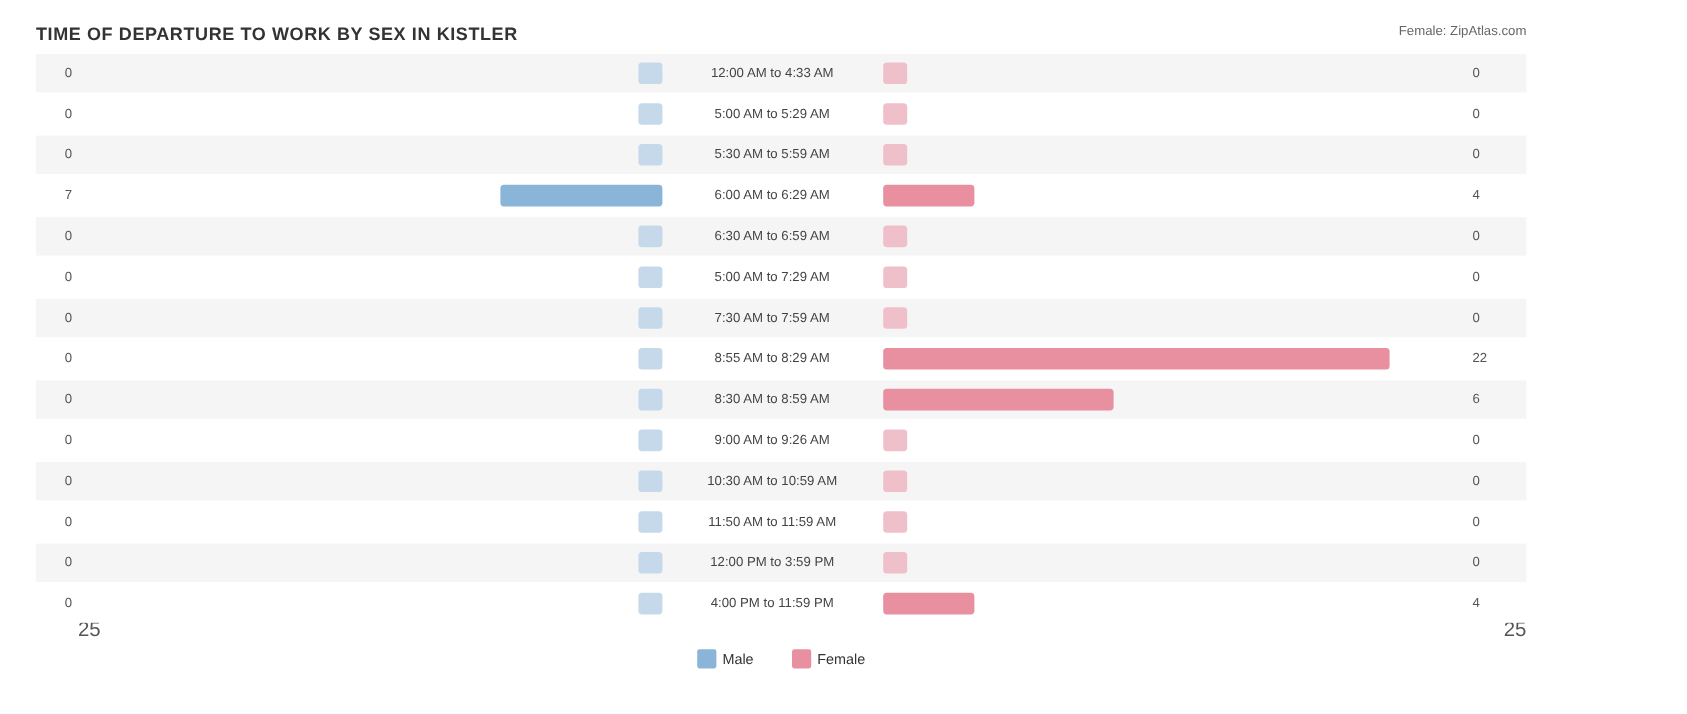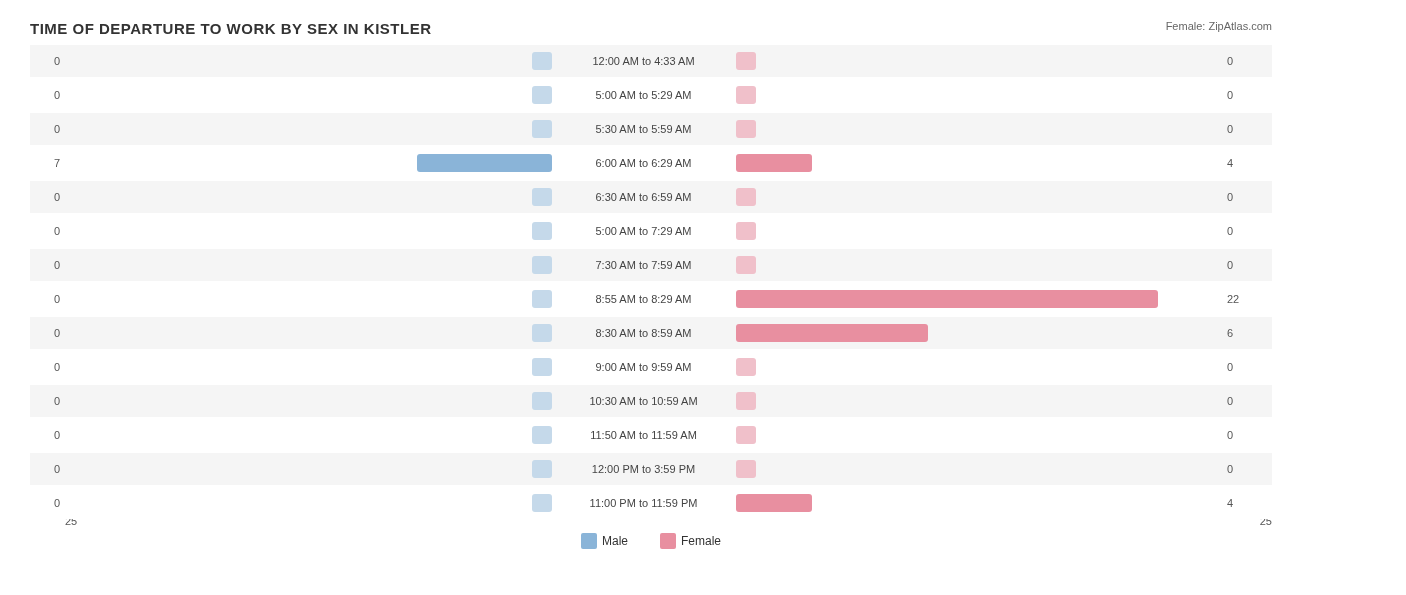--- a/index.html
+++ b/index.html
@@ -107,21 +107,21 @@
       color: #555;
       padding-left: 5px;
       flex-shrink: 0;
     }
     .x-axis {
       display: flex;
       justify-content: space-between;
       padding: 5px 0 0 35px;
     }
     .x-axis-val {
-      font-size: 11px;
+      font-size: 17px;
       color: #555;
     }
     .legend {
       display: flex;
       justify-content: center;
       align-items: center;
       gap: 32px;
       margin-top: 6px;
     }
     .legend-item {
@@ -249,21 +249,21 @@
     <div class="female-side">
       <div class="bar female" style="width:192px;"></div>
     </div>
     <div class="right-value">6</div>
   </div>
       <div class="bar-row">
     <div class="left-value">0</div>
     <div class="male-side">
       <div class="bar male zero" style="width:20px;"></div>
     </div>
-    <div class="center-label">9:00 AM to 9:59 AM</div>
+    <div class="center-label">9:00 AM to 9:26 AM</div>
     <div class="female-side">
       <div class="bar female zero" style="width:20px;"></div>
     </div>
     <div class="right-value">0</div>
   </div>
       <div class="bar-row">
     <div class="left-value">0</div>
     <div class="male-side">
       <div class="bar male zero" style="width:20px;"></div>
     </div>
@@ -293,21 +293,21 @@
     <div class="female-side">
       <div class="bar female zero" style="width:20px;"></div>
     </div>
     <div class="right-value">0</div>
   </div>
       <div class="bar-row">
     <div class="left-value">0</div>
     <div class="male-side">
       <div class="bar male zero" style="width:20px;"></div>
     </div>
-    <div class="center-label">11:00 PM to 11:59 PM</div>
+    <div class="center-label">4:00 PM to 11:59 PM</div>
     <div class="female-side">
       <div class="bar female" style="width:76.8px;"></div>
     </div>
     <div class="right-value">4</div>
   </div>
     </div>
 
   <div class="x-axis">
     <span class="x-axis-val">25</span>
     <span class="x-axis-val">25</span>

